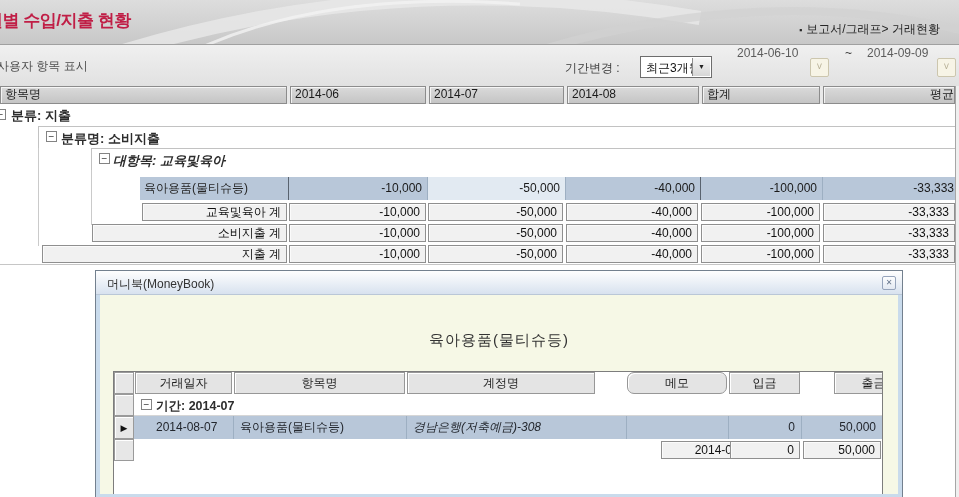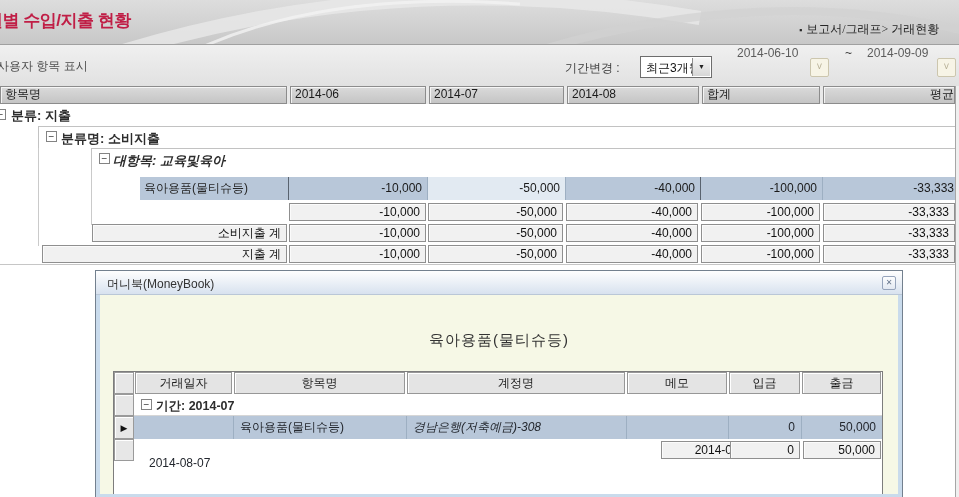--- a/index.html
+++ b/index.html
@@ -4,21 +4,21 @@
 <style>
   html,body{margin:0;padding:0;}
   .stage{position:relative;width:959px;height:497px;overflow:hidden;background:#fff;
          font-family:"Liberation Sans","DejaVu Sans",sans-serif;}
   
   .hdr{position:absolute;left:0;top:0;width:959px;height:44px;
        background:linear-gradient(#dddddd,#c8c8c8);border-bottom:1px solid #a0a0a0;overflow:hidden;}
   .hdr svg{position:absolute;left:0;top:0;}
   .page-title{position:absolute;left:-14px;top:9px;font-size:17px;font-weight:bold;
        color:#c01e46;white-space:nowrap;letter-spacing:-0.5px;}
-  .crumb{position:absolute;left:799px;top:21px;font-size:12px;color:#262626;white-space:nowrap;font-family:Liberation Serif, serif;}
+  .crumb{position:absolute;left:799px;top:21px;font-size:12px;color:#262626;white-space:nowrap;}
   .crumb .bullet{font-size:9px;margin-right:4px;}
   
   .tb{position:absolute;left:0;top:45px;width:959px;height:41px;
       background:linear-gradient(#f0f0f0,#e1e1e1);}
   .user-item{position:absolute;left:-3px;top:13px;font-size:12px;color:#4c4c4c;white-space:nowrap;}
   .period-label{position:absolute;left:565px;top:15px;font-size:12px;color:#3a3a3a;}
   .combo{position:absolute;left:640px;top:11px;width:72px;height:22px;background:#fff;
          border:1px solid #6d6d6d;box-sizing:border-box;cursor:default;}
   .combo .ctxt{position:absolute;left:5px;top:3px;font-size:12px;color:#101010;white-space:nowrap;}
   .combo .cbtn{position:absolute;right:1px;top:1px;width:17px;height:18px;
@@ -133,20 +133,21 @@
 
   <div class="drow">
     <div class="dcell lbl" style="left:0;width:148px;">육아용품(물티슈등)</div>
     <div class="dcell sep-dark" style="left:148px;width:139px;">-10,000</div>
     <div class="dcell sep-lite selcell" style="left:287px;width:138px;">-50,000</div>
     <div class="dcell sep-lite" style="left:425px;width:135px;">-40,000</div>
     <div class="dcell sep-dark" style="left:560px;width:122px;">-100,000</div>
     <div class="dcell sep-lite" style="left:682px;width:137px;">-33,333</div>
   </div>
 
+  <div class="sumbox" style="left:142px;top:203px;width:145px;">교육및육아 계</div>
   <div class="sumbox" style="left:289px;top:203px;width:137px;">-10,000</div>
   <div class="sumbox" style="left:428px;top:203px;width:135px;">-50,000</div>
   <div class="sumbox" style="left:566px;top:203px;width:132px;">-40,000</div>
   <div class="sumbox" style="left:701px;top:203px;width:119px;">-100,000</div>
   <div class="sumbox" style="left:823px;top:203px;width:132px;">-33,333</div>
 
   <div class="sumbox" style="left:92px;top:224px;width:195px;">소비지출 계</div>
   <div class="sumbox" style="left:289px;top:224px;width:137px;">-10,000</div>
   <div class="sumbox" style="left:428px;top:224px;width:135px;">-50,000</div>
   <div class="sumbox" style="left:566px;top:224px;width:132px;">-40,000</div>
@@ -171,33 +172,33 @@
     </div>
     <div class="pop-client">
       <div class="pop-head">육아용품(물티슈등)</div>
       <div class="pop-range">(2014-07-10 ~ 2014-08-09)</div>
 
       <div class="ptable">
 
         <div class="psel" style="top:0;height:22px;"></div>
         <div class="ph" style="left:21px;width:97px;">거래일자</div>
         <div class="ph" style="left:120px;width:171px;">항목명</div>
-        <div class="ph" style="left:293px;width:218px;">계정명</div>
-        <div class="ph" style="left:513px;width:100px;">메모</div>
+        <div class="ph" style="left:293px;width:188px;">계정명</div>
+        <div class="ph" style="left:513px;width:100px;border-radius:7px;">메모</div>
         <div class="ph" style="left:615px;width:71px;">입금</div>
-        <div class="ph" style="left:688px;width:79px;">출금</div>
+        <div class="ph" style="left:720px;width:79px;">출금</div>
 
         <div class="psel" style="top:22px;height:22px;"></div>
         <div class="pgrow"></div>
         <div class="xbox" style="left:27px;top:27px;">−</div>
         <div class="grp-text" style="left:42px;top:26px;font-size:12.5px;">기간: 2014-07</div>
 
         <div class="psel" style="top:44px;height:23px;"><span class="row-marker">▶</span></div>
         <div class="pdrow">
-          <div class="pcell" style="left:0;width:99px;padding-left:15px;margin-top:36px;">2014-08-07</div>
+          <div class="pcell" style="left:0;width:99px;padding-left:22px;">2014-08-07</div>
           <div class="pcell sep-lite" style="left:99px;width:173px;">육아용품(물티슈등)</div>
           <div class="pcell sep-lite" style="left:272px;width:220px;font-style:italic;">경남은행(저축예금)-308</div>
           <div class="pcell sep-lite" style="left:492px;width:102px;"></div>
           <div class="pcell num sep-lite" style="left:594px;width:73px;">0</div>
           <div class="pcell num sep-lite" style="left:667px;width:81px;">50,000</div>
         </div>
 
         <div class="psel" style="top:67px;height:22px;"></div>
         <div class="sumbox" style="left:514px;top:69px;width:99px;margin-left:33px;">2014-07 계</div>
         <div class="sumbox" style="left:616px;top:69px;width:70px;">0</div>

